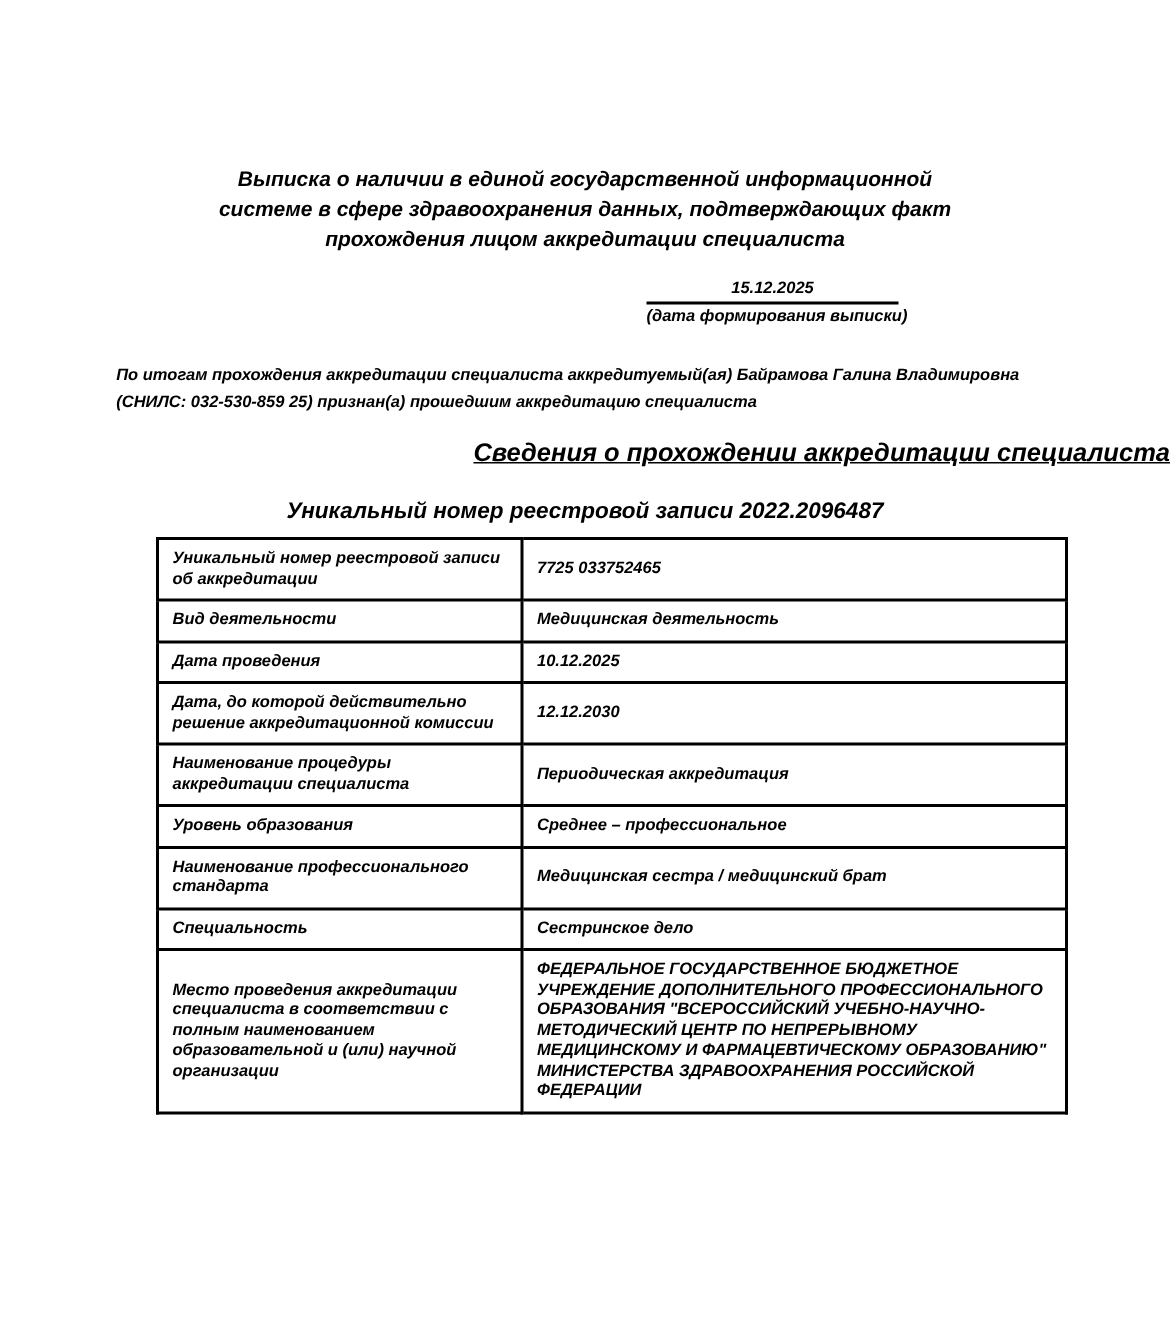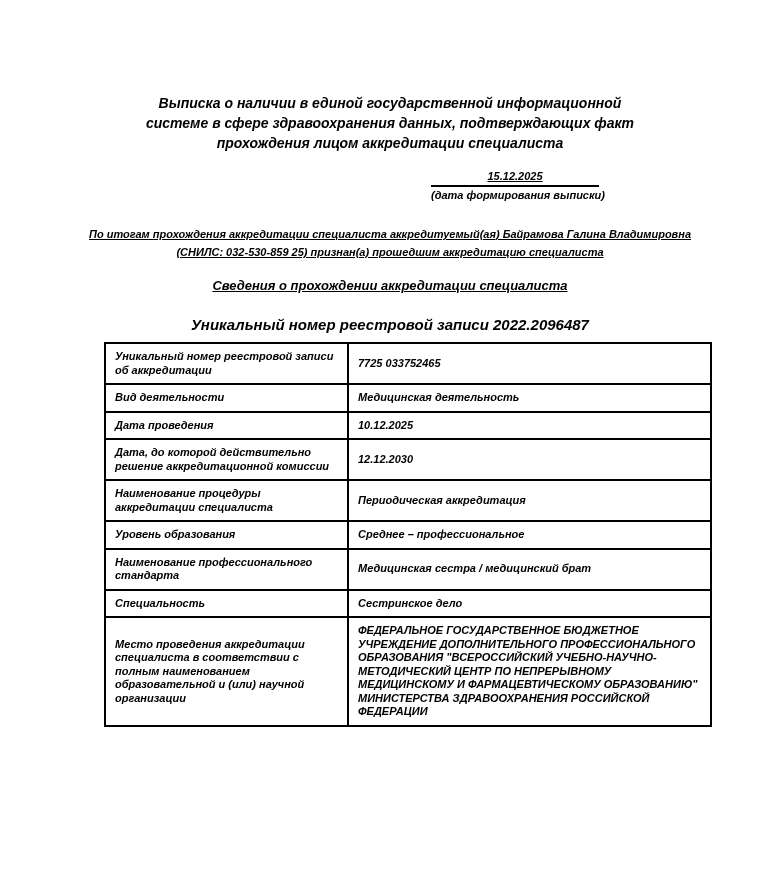--- a/index.html
+++ b/index.html
@@ -15,55 +15,52 @@
     background: #ffffff;
     padding-top: 93px;
     overflow: hidden;
     font-family: "Liberation Sans", sans-serif;
     color: #000000;
     font-weight: bold;
     font-style: italic;
   }
   .doc-title {
     width: 500px;
-    margin: 0 auto;
+    margin: 16px auto;
     text-align: center;
     font-size: 14px;
     line-height: 20px;
   }
   .date-block {
     width: 168px;
     margin: 17px 0 0 431px;
     text-align: center;
     font-size: 11px;
     line-height: 13px;
   }
   .date-value {
     display: block;
     border-bottom: 2px solid #000000;
     padding-bottom: 2px;
-    text-decoration: underline;
   }
   .date-caption {
     display: block;
     padding-top: 2px;
     white-space: nowrap;
   }
   .intro {
     width: 625px;
     margin: 23px auto 0;
-    text-align: center;
     font-size: 11px;
     line-height: 18px;
-    text-decoration: underline;
   }
   .section-heading {
     margin-top: 18px;
-    text-align: center;
-    font-size: 13px;
+    text-align: right;
+    font-size: 17px;
     line-height: 13px;
     text-decoration: underline;
   }
   .registry-heading {
     margin-top: 24px;
     text-align: center;
     font-size: 15px;
     line-height: 17px;
   }
   table.acc-table {

